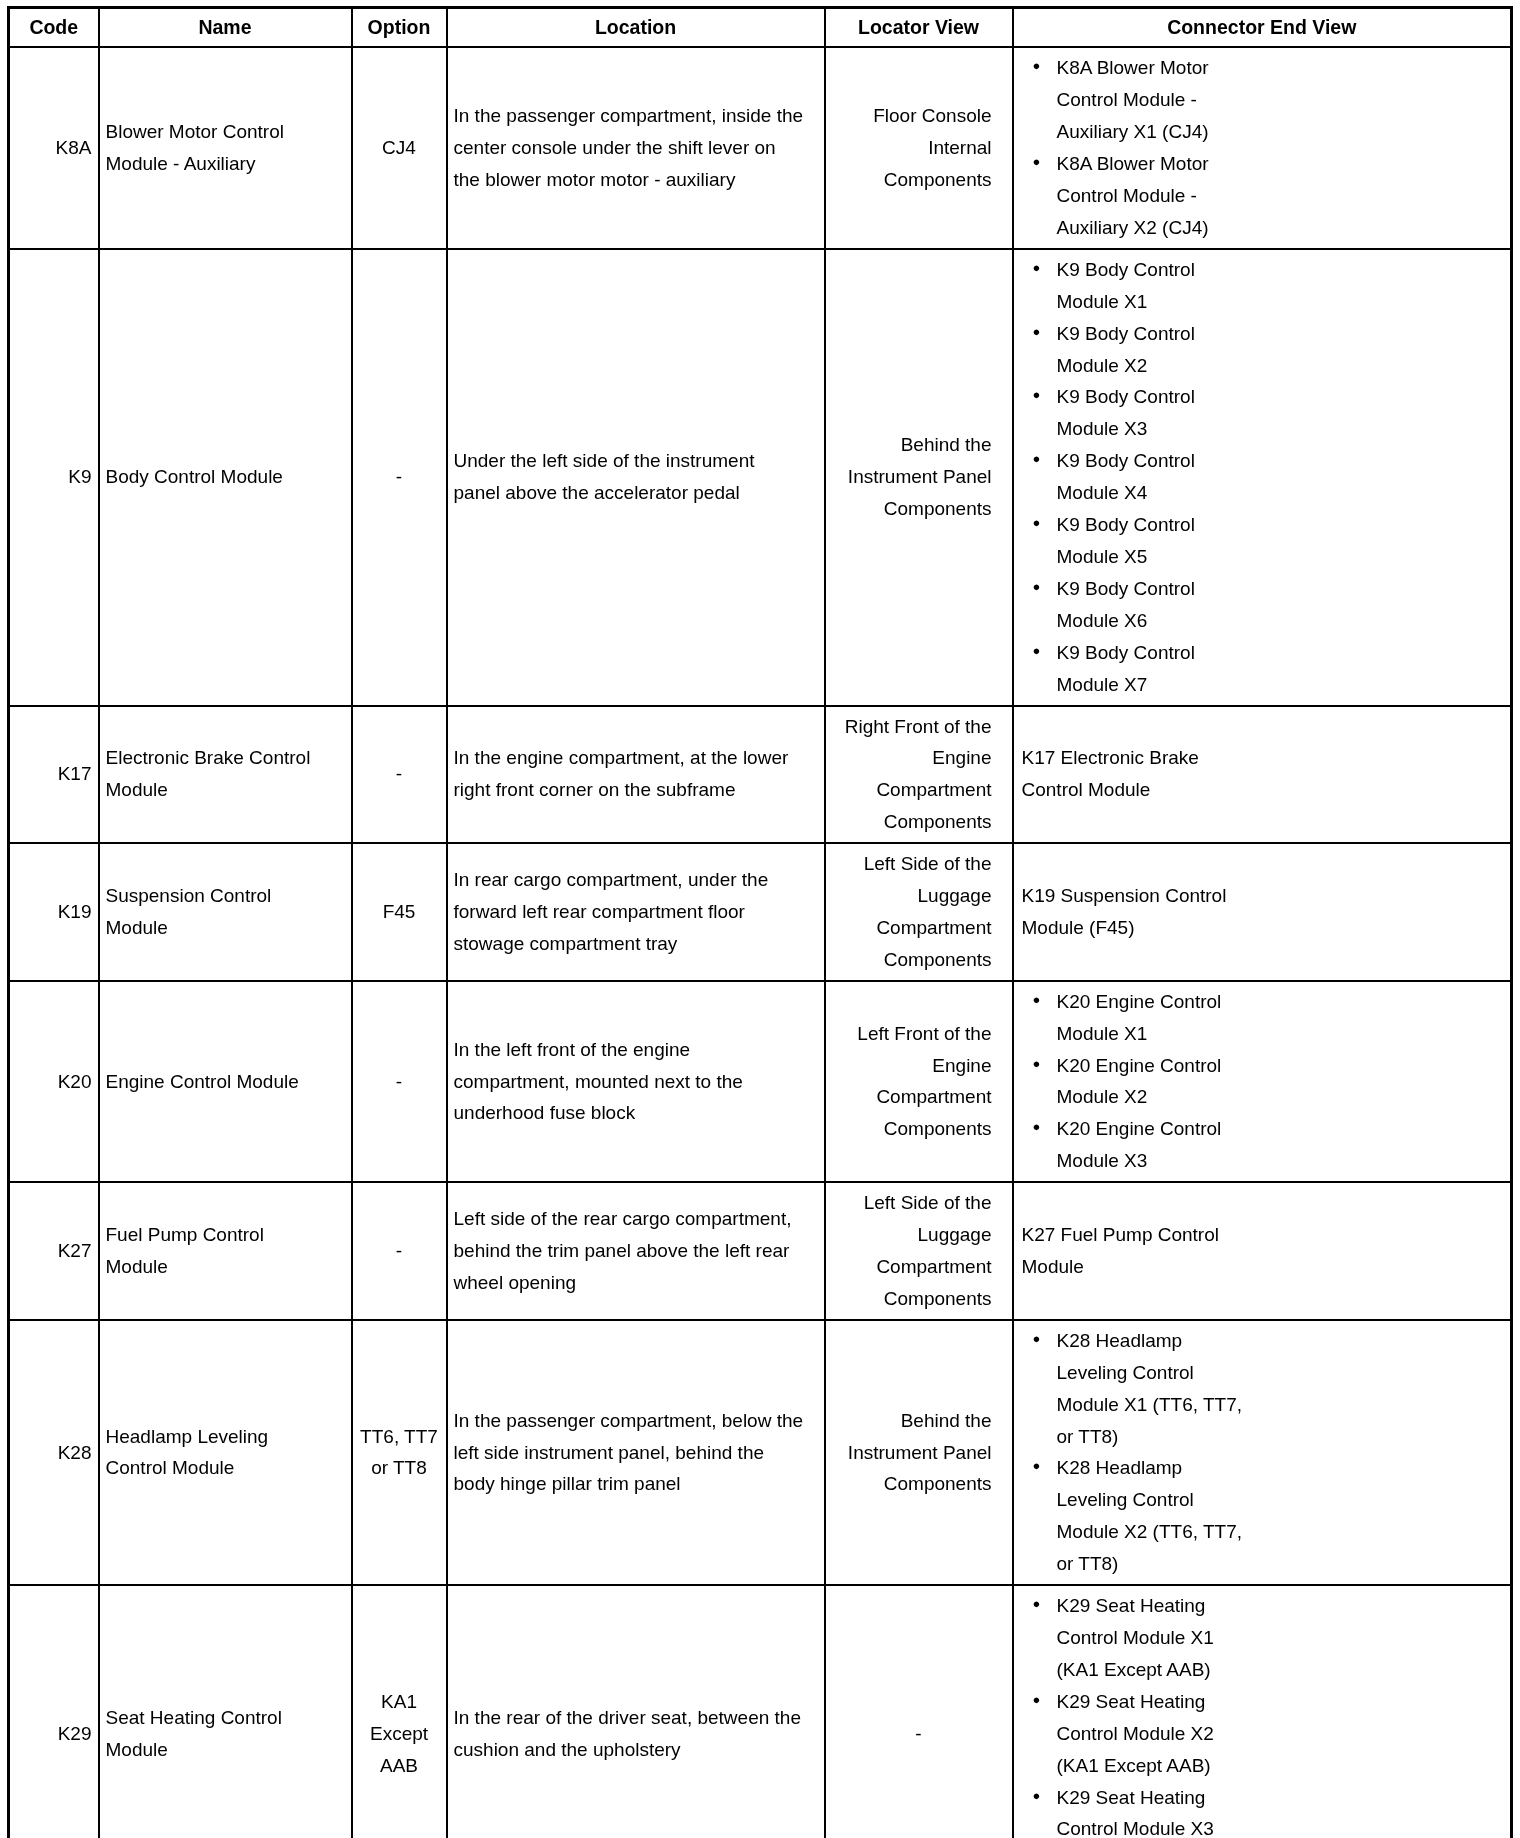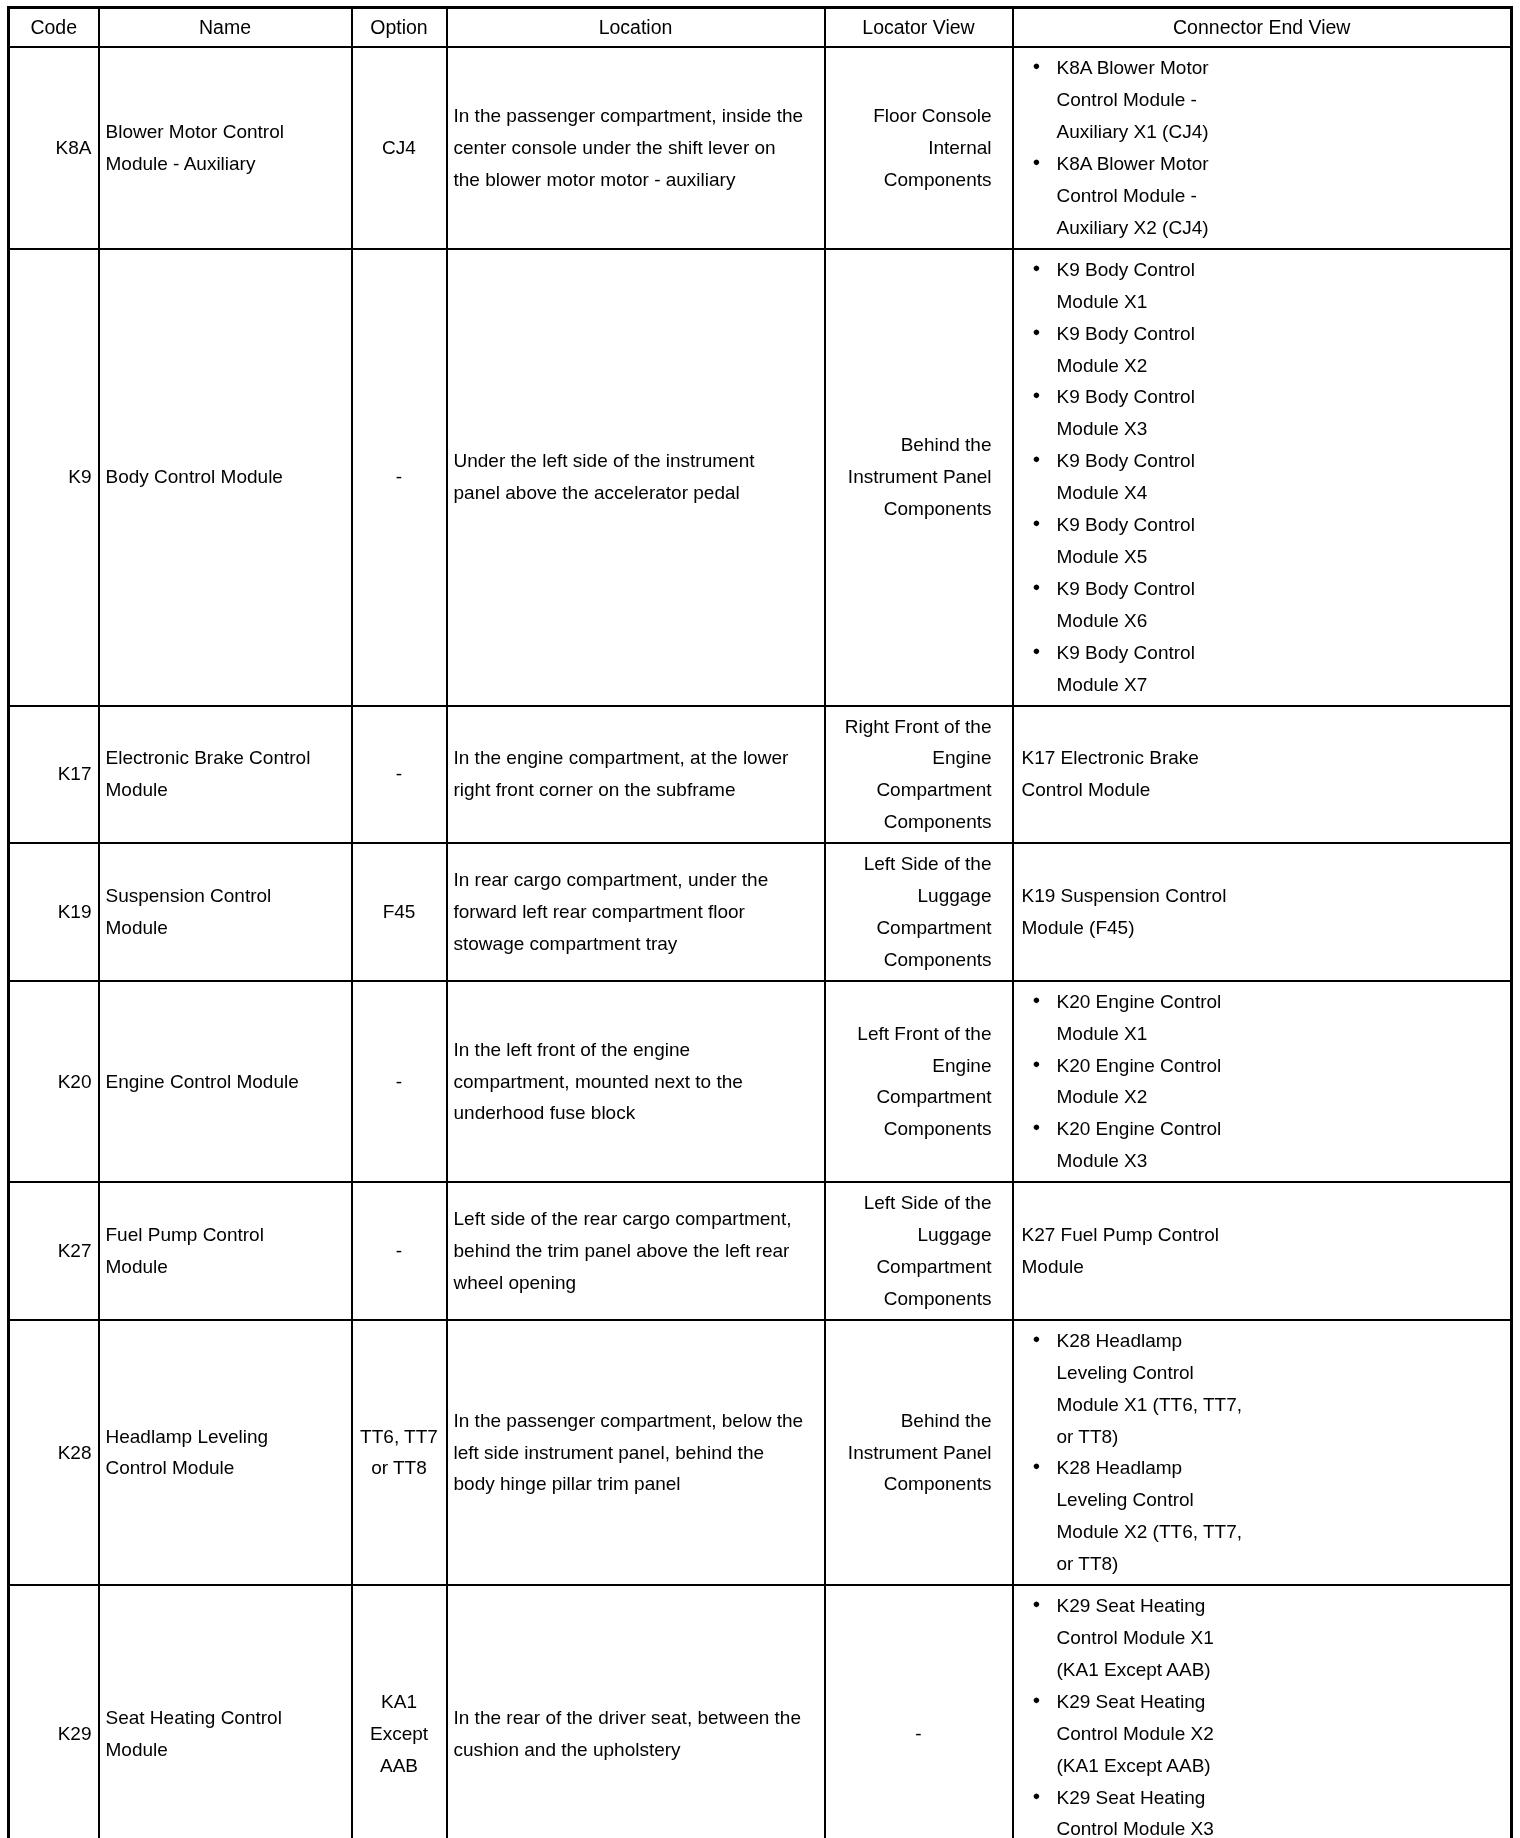--- a/index.html
+++ b/index.html
@@ -23,21 +23,21 @@
     border-collapse: collapse;
     table-layout: fixed;
     width: 1506px;
     border: 3px solid #000000;
   }
   th, td {
     border: 2px solid #000000;
   }
   th {
     font-size: 19.5px;
-    font-weight: normal;
+    font-weight: bold;
     text-align: center;
     vertical-align: middle;
     padding: 7px 4px;
     line-height: 1.2;
   }
   td {
     font-size: 19px;
     line-height: 1.68;
     vertical-align: middle;
     padding: 4px 6px;

